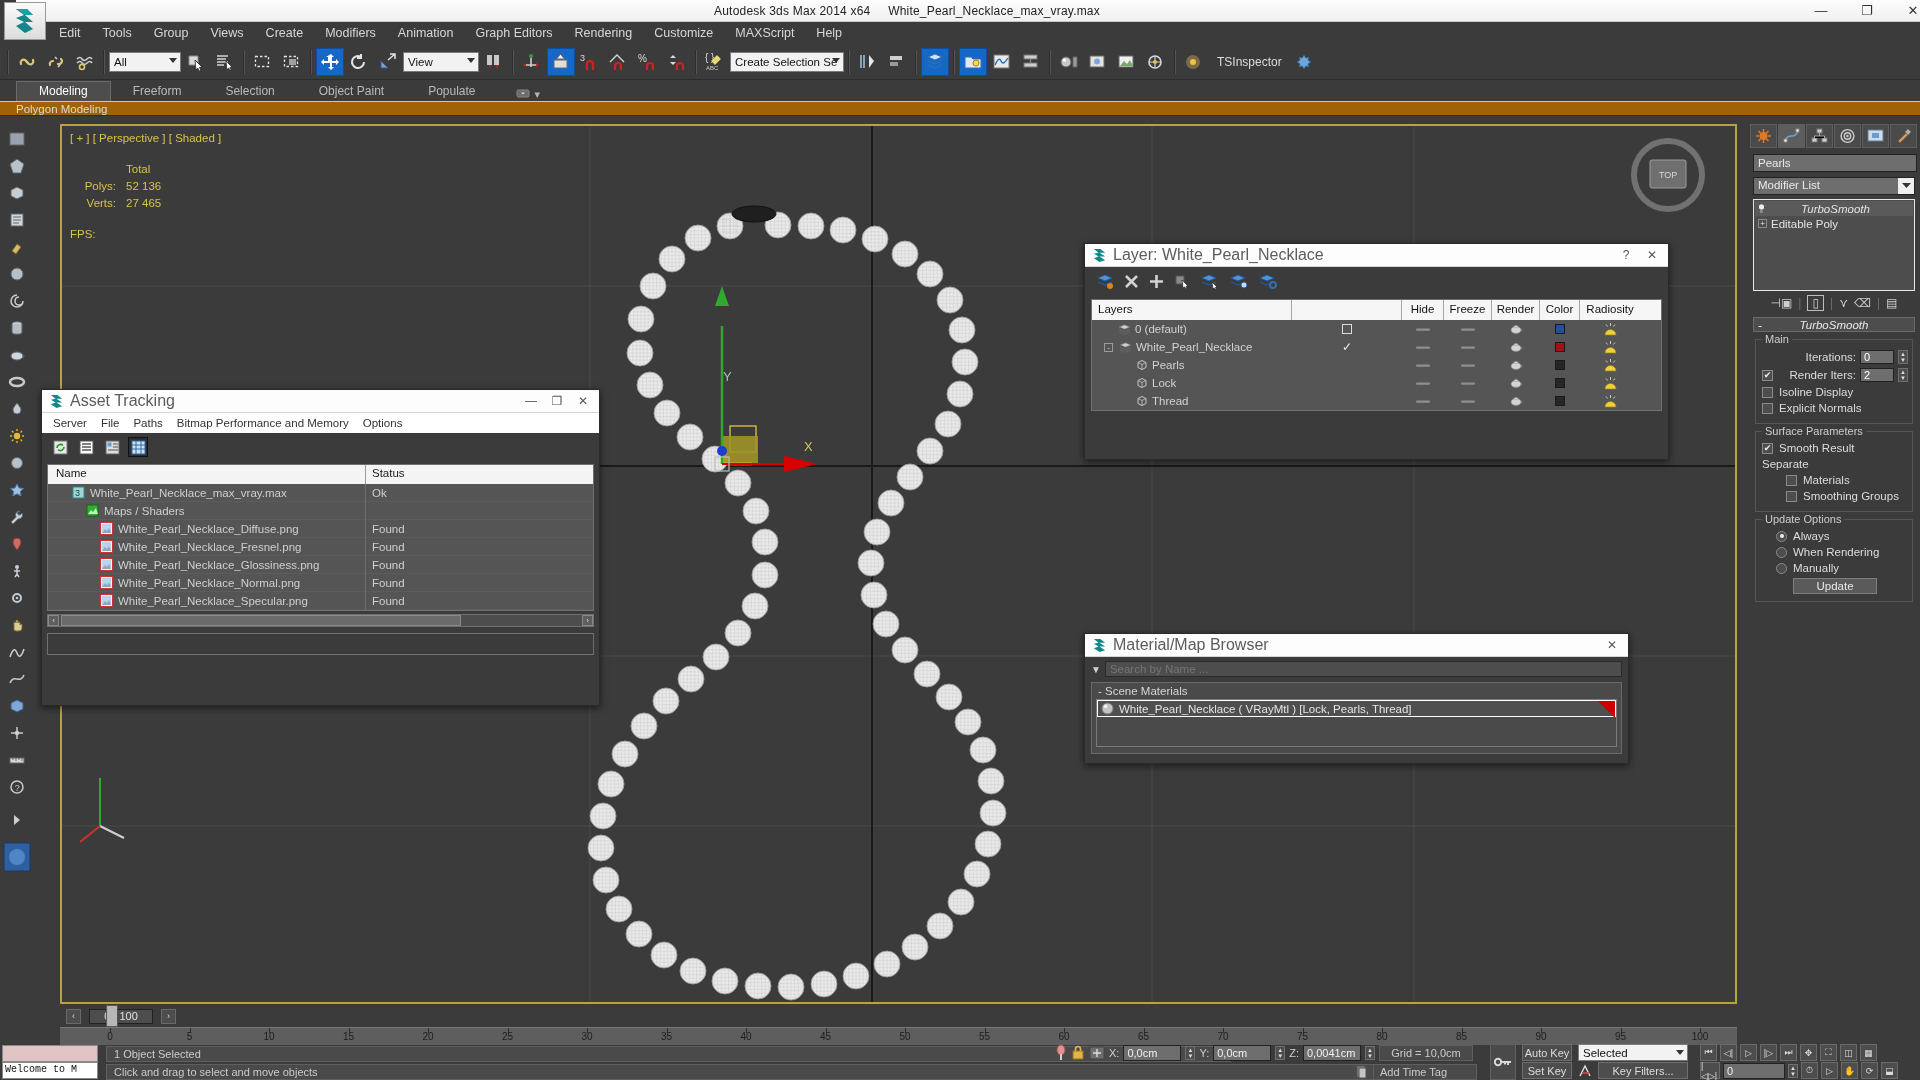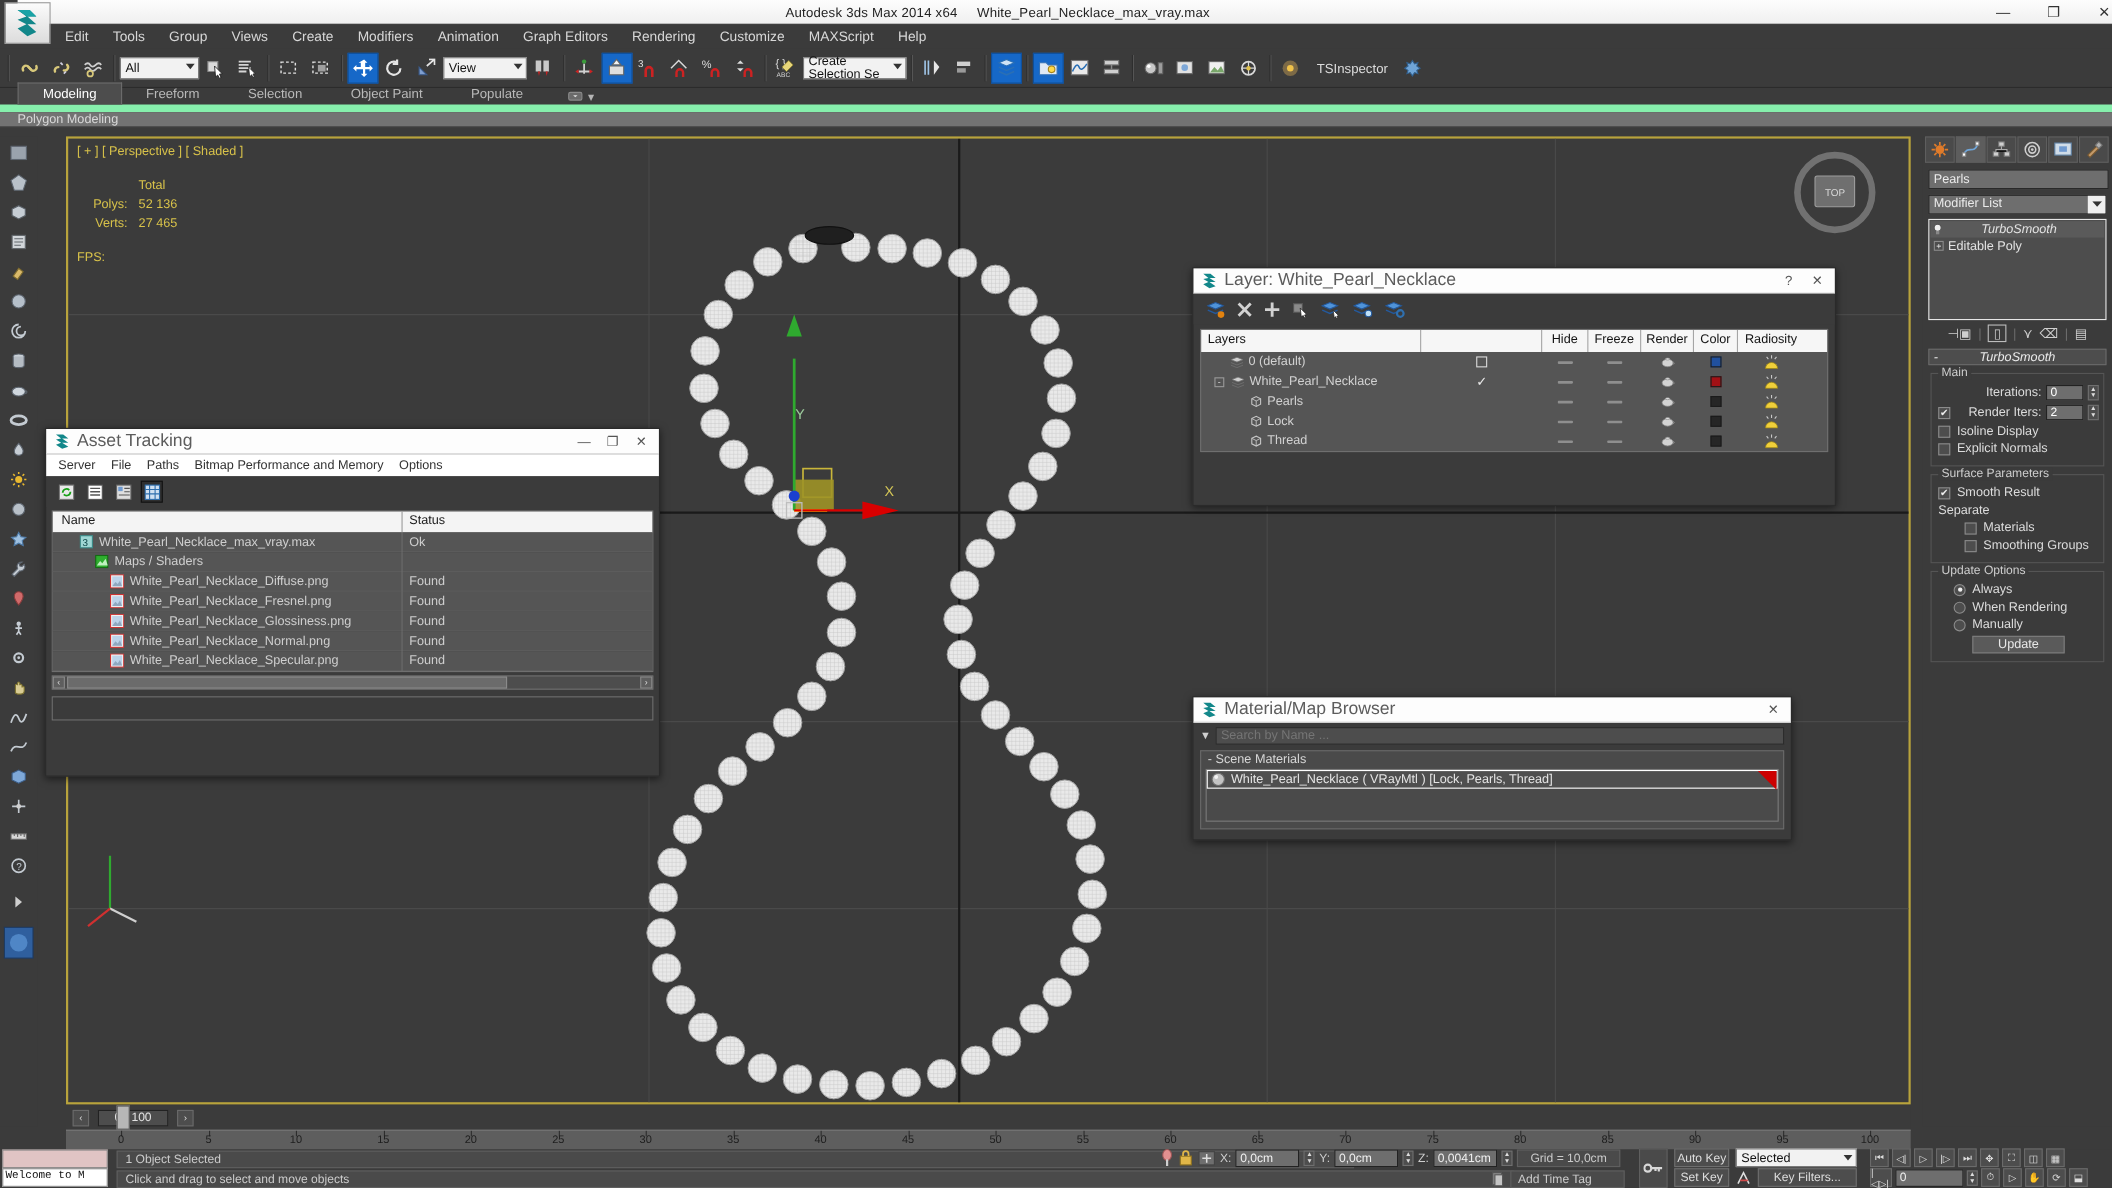--- a/index.html
+++ b/index.html
@@ -34,25 +34,25 @@
      border:1px solid transparent; position:relative; color:#d0d0d0; font-size:13px; }
   .tbtn.on { background:#1668c8; border-color:#0f4f99; }
   .tbsep { width:2px; height:24px; background:#2e2e2e; border-right:1px solid #555; margin:0 3px; }
   .tcombo { height:20px; background:#f2f2f2; border:1px solid #7a7a7a; color:#111;
      font-size:11.5px; display:flex; align-items:center; padding:0 4px; position:relative;}
   .tcombo .arrow { position:absolute; right:3px; top:5px; border-left:4px solid transparent;
      border-right:4px solid transparent; border-top:5px solid #333; }
 
   
   #ribbon { position:absolute; left:0; top:80px; width:1920px; height:22px; background:#3b3b3b;
-      display:flex; align-items:flex-end; padding-left:16px; border-bottom:7px solid #86efac;}
+      display:flex; align-items:flex-end; padding-left:16px; border-bottom:1px solid #86efac;}
   #ribbon .rtab { font-size:12px; color:#b9b9b9; padding:2px 22px 3px 22px;}
   #ribbon .rtab.active { color:#fff; background:#4d4d4d; border-top:1px solid #6a6a6a;
      border-left:1px solid #6a6a6a; border-right:1px solid #6a6a6a;}
-  #ribbon2 { position:absolute; left:0; top:102px; width:1920px; height:14px; background:#737373;
+  #ribbon2 { position:absolute; left:0; top:102px; width:1920px; height:14px; background:#a16207;
      display:flex; align-items:center; padding-left:16px; border-bottom:1px solid #2b2b2b;}
   #ribbon2 .lbl { font-size:11.5px; color:#d9d9d9; }
 
   
   #viewport { position:absolute; left:60px; top:124px; width:1677px; height:880px;
      background:#3b3b3b; border:2px solid #b8a33c; overflow:hidden; }
   #vpstats { position:absolute; left:8px; top:4px; font-size:11.5px; color:#d8c24a; line-height:17px;
      font-family:"Liberation Sans", sans-serif;}
   #vpstats .row span.k { display:inline-block; width:46px; text-align:right; }
   #vpstats .row span.v { display:inline-block; margin-left:10px; }
@@ -346,21 +346,21 @@
       </svg>
   </div>
   <div class="tbsep"></div>
   <div class="tbtn">
     <svg width="22" height="18" viewBox="0 0 22 18">
         <text x="1" y="8" font-size="10" fill="#dcdcdc" font-family="Liberation Sans">{ }</text>
         <path d="M13 2l4 4-6 6-4-4z" fill="#e7d67a" stroke="#8a7c2b" stroke-width=".7"></path>
         <text x="2" y="17" font-size="6" fill="#cfcfcf" font-family="Liberation Sans">ABC</text>
       </svg>
   </div>
-  <div class="tcombo" style="width:94px">
+  <div class="tcombo" style="width:114px">
     <span>Create Selection Se</span>
     <i class="arrow"></i>
   </div>
   <div class="tbsep"></div>
   <div class="tbtn">
     <svg width="20" height="18" viewBox="0 0 20 18">
         <path d="M3 2v13M6 2v13" stroke="#9fc4e6" stroke-width="1.5"></path>
         <path d="M11 2l5 6-5 7z" fill="#e6e6e6"></path>
       </svg>
   </div>

